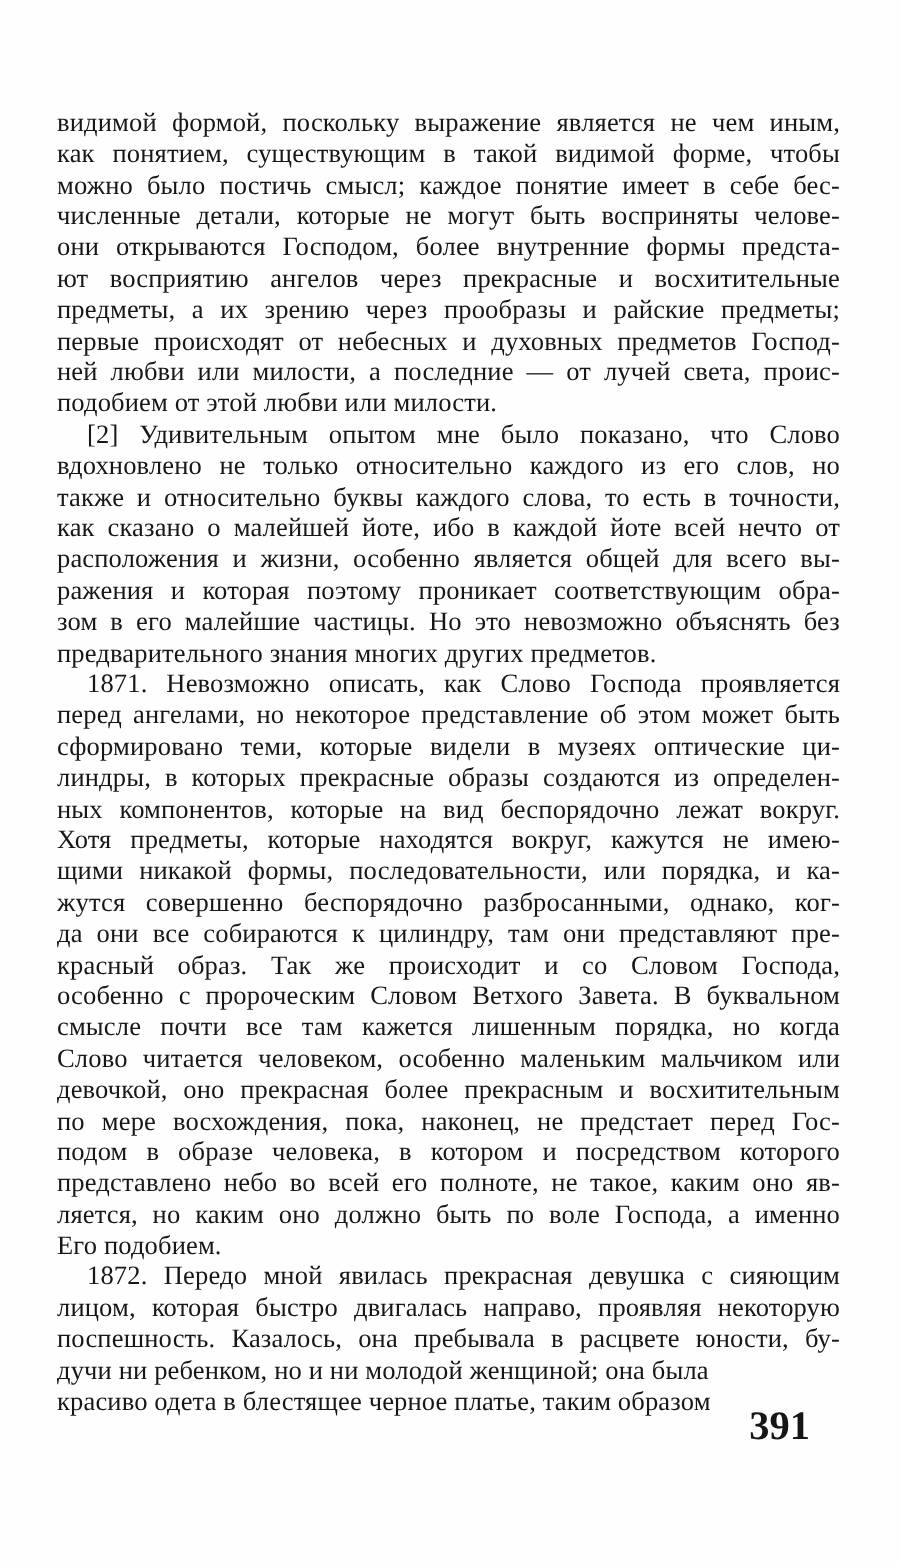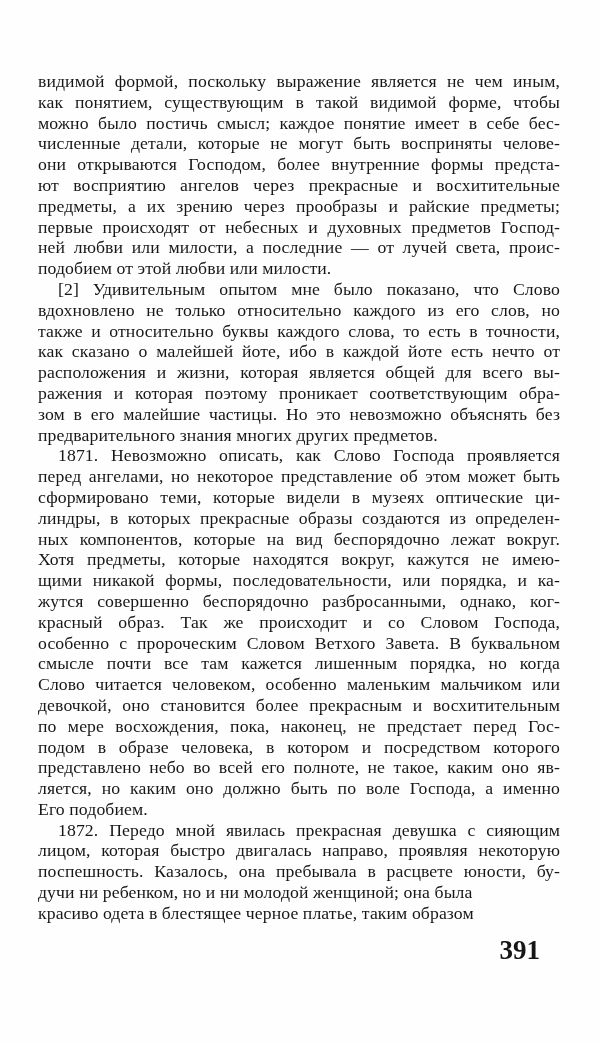--- a/index.html
+++ b/index.html
@@ -67,40 +67,41 @@
         <div class="line">ют восприятию ангелов через прекрасные и восхитительные</div>
         <div class="line">предметы, а их зрению через прообразы и райские предметы;</div>
         <div class="line">первые происходят от небесных и духовных предметов Господ-</div>
         <div class="line">ней любви или милости, а последние — от лучей света, проис-</div>
         <div class="line ragged">подобием от этой любви или милости.</div>
       </div>
       <div class="paragraph">
         <div class="line indent">[2] Удивительным опытом мне было показано, что Слово</div>
         <div class="line">вдохновлено не только относительно каждого из его слов, но</div>
         <div class="line">также и относительно буквы каждого слова, то есть в точности,</div>
-        <div class="line">как сказано о малейшей йоте, ибо в каждой йоте есть нечто от</div>
-        <div class="line">расположения и жизни, которая является общей для всего вы-</div>
+        <div class="line">как сказано о малейшей йоте, ибо в каждой йоте всей нечто от</div>
+        <div class="line">расположения и жизни, особенно является общей для всего вы-</div>
         <div class="line">ражения и которая поэтому проникает соответствующим обра-</div>
         <div class="line">зом в его малейшие частицы. Но это невозможно объяснять без</div>
         <div class="line ragged">предварительного знания многих других предметов.</div>
       </div>
       <div class="paragraph">
         <div class="line indent">1871. Невозможно описать, как Слово Господа проявляется</div>
         <div class="line">перед ангелами, но некоторое представление об этом может быть</div>
         <div class="line">сформировано теми, которые видели в музеях оптические ци-</div>
         <div class="line">линдры, в которых прекрасные образы создаются из определен-</div>
         <div class="line">ных компонентов, которые на вид беспорядочно лежат вокруг.</div>
         <div class="line">Хотя предметы, которые находятся вокруг, кажутся не имею-</div>
         <div class="line">щими никакой формы, последовательности, или порядка, и ка-</div>
         <div class="line">жутся совершенно беспорядочно разбросанными, однако, ког-</div>
+        <div class="line">да они все собираются к цилиндру, там они представляют пре-</div>
         <div class="line">красный образ. Так же происходит и со Словом Господа,</div>
         <div class="line">особенно с пророческим Словом Ветхого Завета. В буквальном</div>
         <div class="line">смысле почти все там кажется лишенным порядка, но когда</div>
         <div class="line">Слово читается человеком, особенно маленьким мальчиком или</div>
-        <div class="line">девочкой, оно становится более прекрасным и восхитительным</div>
+        <div class="line">девочкой, оно прекрасная более прекрасным и восхитительным</div>
         <div class="line">по мере восхождения, пока, наконец, не предстает перед Гос-</div>
         <div class="line">подом в образе человека, в котором и посредством которого</div>
         <div class="line">представлено небо во всей его полноте, не такое, каким оно яв-</div>
         <div class="line">ляется, но каким оно должно быть по воле Господа, а именно</div>
         <div class="line ragged">Его подобием.</div>
       </div>
       <div class="paragraph">
         <div class="line indent">1872. Передо мной явилась прекрасная девушка с сияющим</div>
         <div class="line">лицом, которая быстро двигалась направо, проявляя некоторую</div>
         <div class="line">поспешность. Казалось, она пребывала в расцвете юности, бу-</div>

